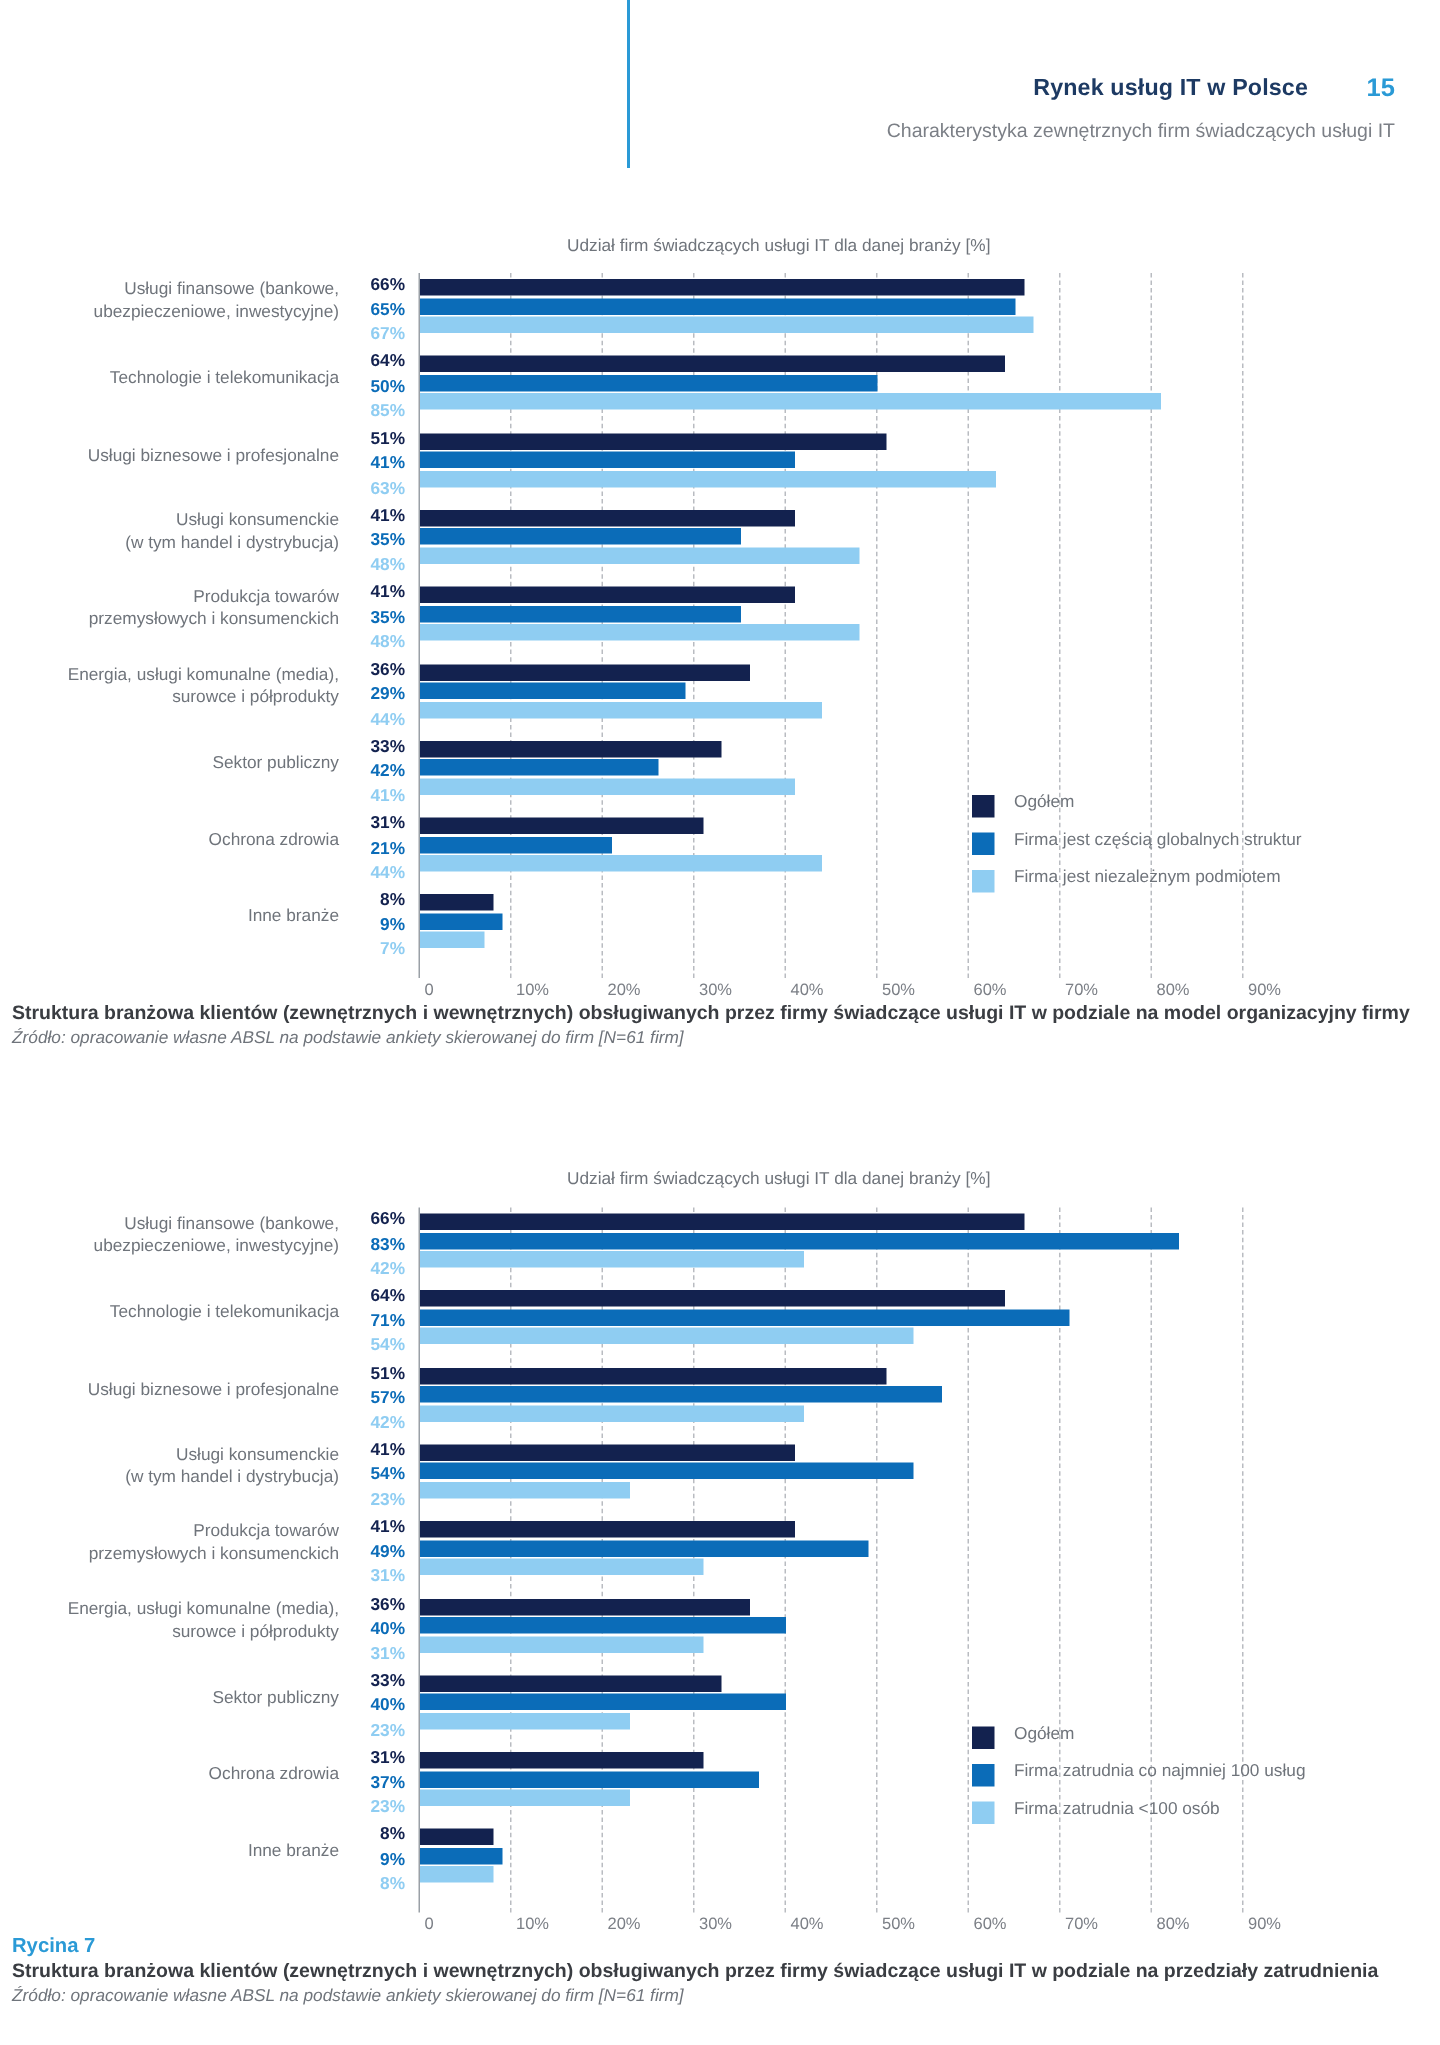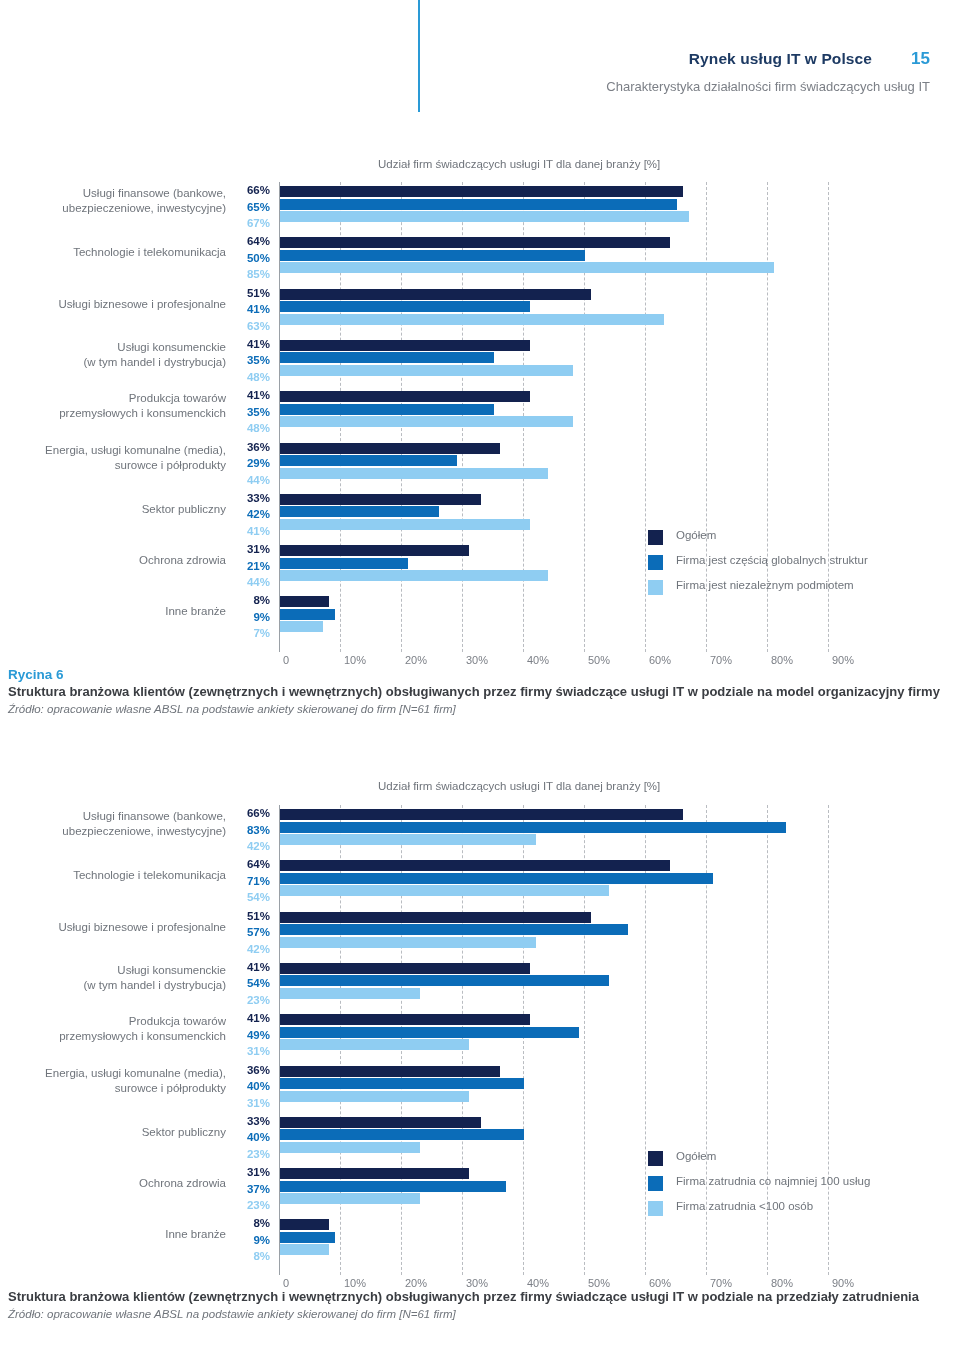--- a/index.html
+++ b/index.html
@@ -71,21 +71,21 @@
   .cap-src { font-size: 11.5px; font-style: italic; color: #6f747b; line-height: 17px; margin-top: 1px; }
 </style>
 </head>
 <body>
 
 <div class="page">
 
   <div class="hdr-rule"></div>
   <div class="hdr-title">Rynek usług IT w Polsce</div>
   <div class="hdr-page">15</div>
-  <div class="hdr-sub">Charakterystyka działalności firm świadczących usług IT</div>
+  <div class="hdr-sub">Charakterystyka zewnętrznych firm świadczących usługi IT</div>
 
   <div class="figure" id="fig0" style="top: 0px; height: 700px;">
     <div class="chart-title" id="fig0-title" style="left: 378px; top: 158px;">Udział firm świadczących usługi IT dla danej branży [%]</div>
     <div class="plot" id="fig0-plot" style="left: 279px; top: 182px; width: 577px; height: 470px;">
         <div class="gridline axis0" style="left: 0px; height: 470px;"></div>
         <div class="tick" style="left: 4px; top: 472px;">0</div>
         <div class="gridline" style="left: 61px; height: 470px;"></div>
         <div class="tick" style="left: 65px; top: 472px;">10%</div>
         <div class="gridline" style="left: 122px; height: 470px;"></div>
         <div class="tick" style="left: 126px; top: 472px;">20%</div>
@@ -199,21 +199,20 @@
       </div>
       <div class="catlabel" style="left: 8px; width: 218px; top: 604.4px;">Inne branże</div>
       <div class="vals" style="left: 228px; width: 42px; top: 592.4px;">
         <div class="v0">8%</div>
         <div class="v1">9%</div>
         <div class="v2">7%</div>
       </div>
     </div>
 
   <div class="cap" id="cap0" style="top: 666px;">
-    <div class="cap-num">Rycina 6</div>
     <div class="cap-title">Struktura branżowa klientów (zewnętrznych i wewnętrznych) obsługiwanych przez firmy świadczące usługi IT w podziale na model organizacyjny firmy</div>
     <div class="cap-src">Źródło: opracowanie własne ABSL na podstawie ankiety skierowanej do firm [N=61 firm]</div>
   </div>
 
   <div class="figure" id="fig1" style="top: 0px; height: 700px;">
     <div class="chart-title" id="fig1-title" style="left: 378px; top: 780px;">Udział firm świadczących usługi IT dla danej branży [%]</div>
     <div class="plot" id="fig1-plot" style="left: 279px; top: 805px; width: 577px; height: 470px;">
         <div class="gridline axis0" style="left: 0px; height: 470px;"></div>
         <div class="tick" style="left: 4px; top: 472px;">0</div>
         <div class="gridline" style="left: 61px; height: 470px;"></div>
@@ -330,17 +329,18 @@
       </div>
       <div class="catlabel" style="left: 8px; width: 218px; top: 1227.4px;">Inne branże</div>
       <div class="vals" style="left: 228px; width: 42px; top: 1215.4px;">
         <div class="v0">8%</div>
         <div class="v1">9%</div>
         <div class="v2">8%</div>
       </div>
     </div>
 
   <div class="cap" id="cap1" style="top: 1288px;">
+    <div class="cap-num">Rycina 7</div>
     <div class="cap-title">Struktura branżowa klientów (zewnętrznych i wewnętrznych) obsługiwanych przez firmy świadczące usługi IT w podziale na przedziały zatrudnienia</div>
     <div class="cap-src">Źródło: opracowanie własne ABSL na podstawie ankiety skierowanej do firm [N=61 firm]</div>
   </div>
 
 </div>
 
 </body></html>

